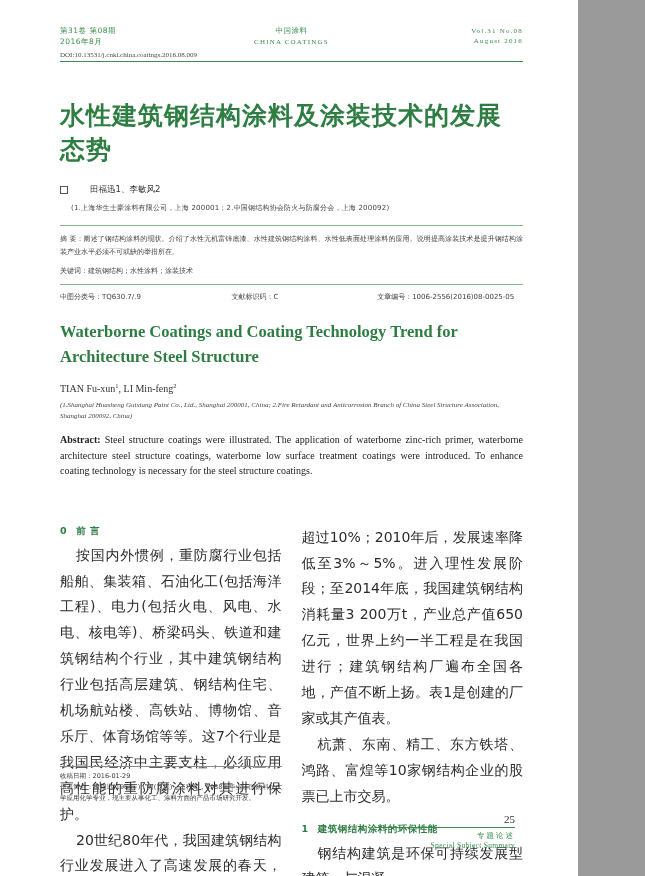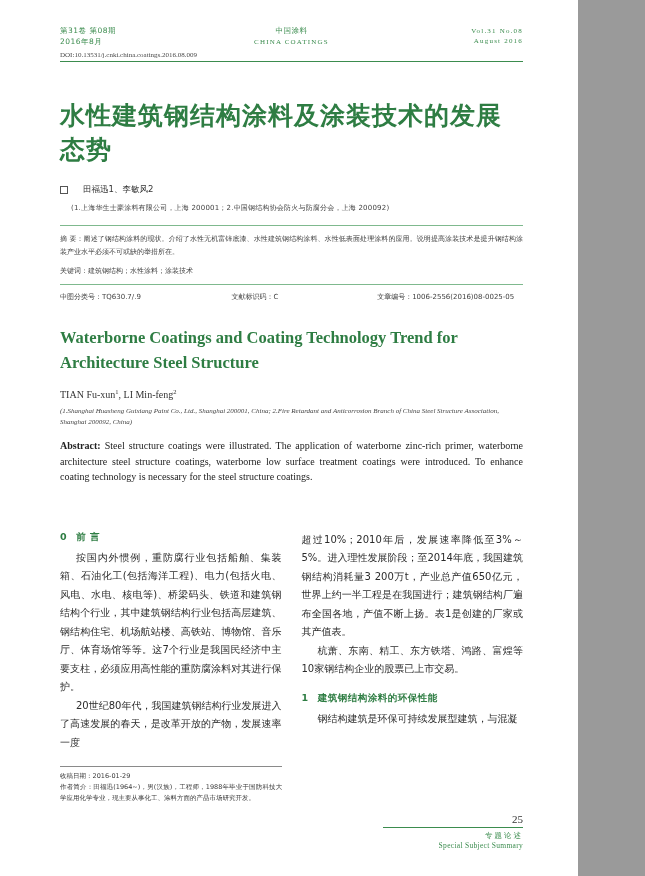--- a/index.html
+++ b/index.html
@@ -75,21 +75,21 @@
     line-height: 1.35;
     letter-spacing: 1px;
   }
   .authors-cn {
     margin-top: 18px;
     font-family: "DejaVu Sans", sans-serif;
     font-size: 8.5px;
     color: #333;
     display: flex;
     align-items: center;
-    gap: 15px;
+    gap: 22px;
   }
   .sq {
     display: inline-block;
     width: 6px;
     height: 6px;
     border: 1px solid #555;
   }
   .affil-cn {
     margin-top: 7px;
     font-family: "DejaVu Sans", sans-serif;
@@ -122,21 +122,21 @@
     font-size: 7px;
     color: #3f3f3f;
     gap: 17px;
   }
   .codes div:nth-child(1) { width: 36%; }
   .codes div:nth-child(2) { width: 30%; }
   .codes div:nth-child(3) { width: 34%; }
 
   
   .title-en {
-    margin-top: 24px;
+    margin-top: 18px;
     font-family: "Liberation Serif", serif;
     font-weight: bold;
     font-size: 16.5px;
     color: #2e7d43;
     line-height: 1.5;
   }
   .authors-en {
     margin-top: 12px;
     font-family: "Liberation Serif", serif;
     font-size: 10px;
@@ -181,21 +181,21 @@
     font-family: "DejaVu Sans", sans-serif;
     font-weight: bold;
     font-size: 9.5px;
     color: #2e7d43;
     margin-bottom: 5px;
     letter-spacing: 0.5px;
   }
   .sec-h.inline-num { display: flex; gap: 9px; }
   .para {
     font-family: "DejaVu Sans", sans-serif;
-    font-size: 10px;
+    font-size: 14px;
     color: #2b2b2b;
     line-height: 1.85;
     text-align: justify;
     text-indent: 16px;
   }
   .para.noind { text-indent: 0; }
   .spacer-sec { height: 13px; }
 
   
   .footnotes {
@@ -212,21 +212,21 @@
     font-family: "DejaVu Sans", sans-serif;
     font-size: 6.5px;
     color: #3a3a3a;
     line-height: 1.7;
     text-align: justify;
   }
 
   
   .footer {
     position: absolute;
-    right: 0;
+    right: 8px;
     bottom: 0;
     text-align: right;
   }
   .pg-num {
     font-family: "Liberation Serif", serif;
     font-size: 11px;
     color: #333;
     margin-bottom: 2px;
   }
   .foot-rule {

